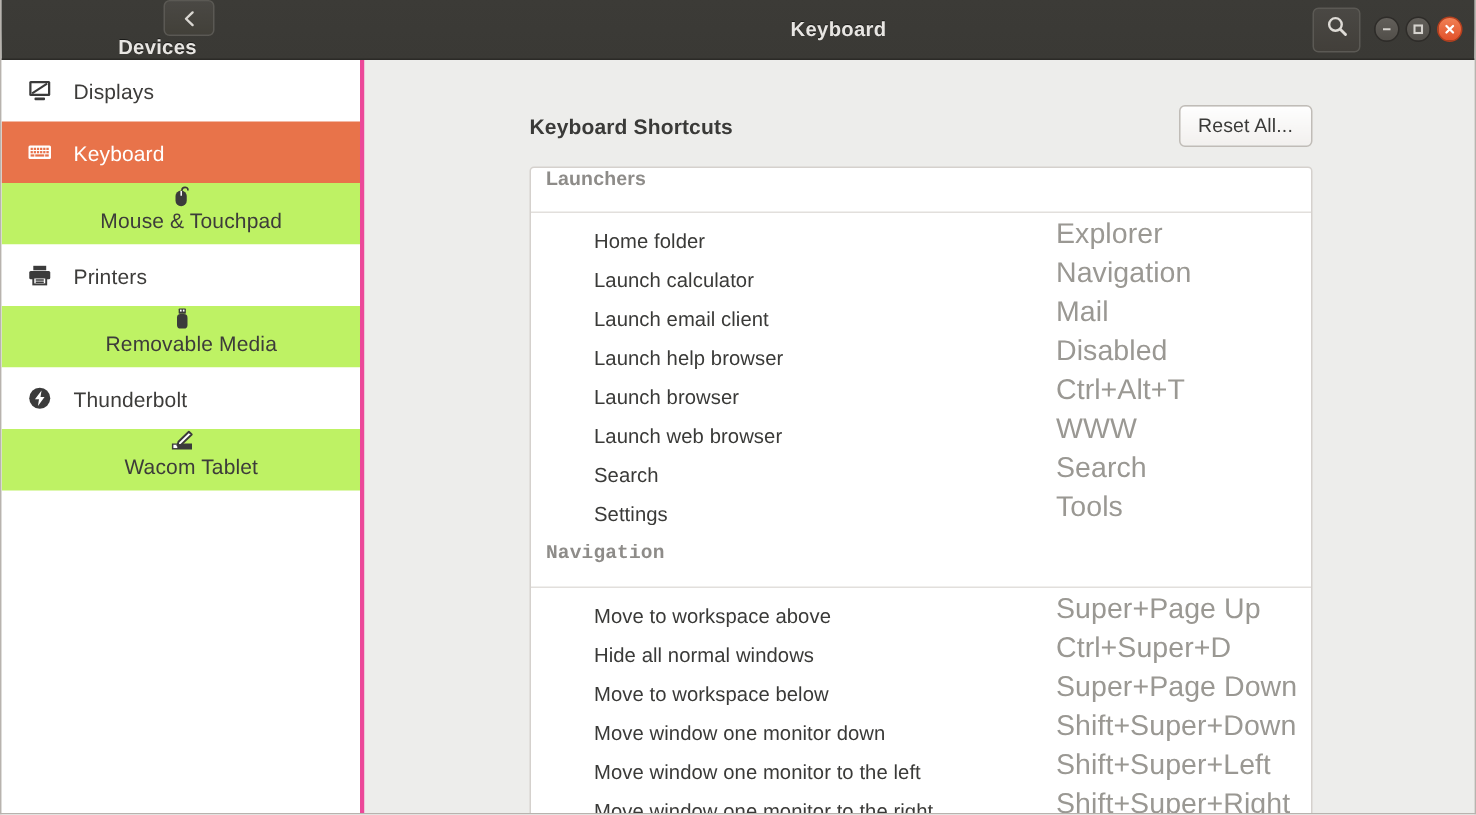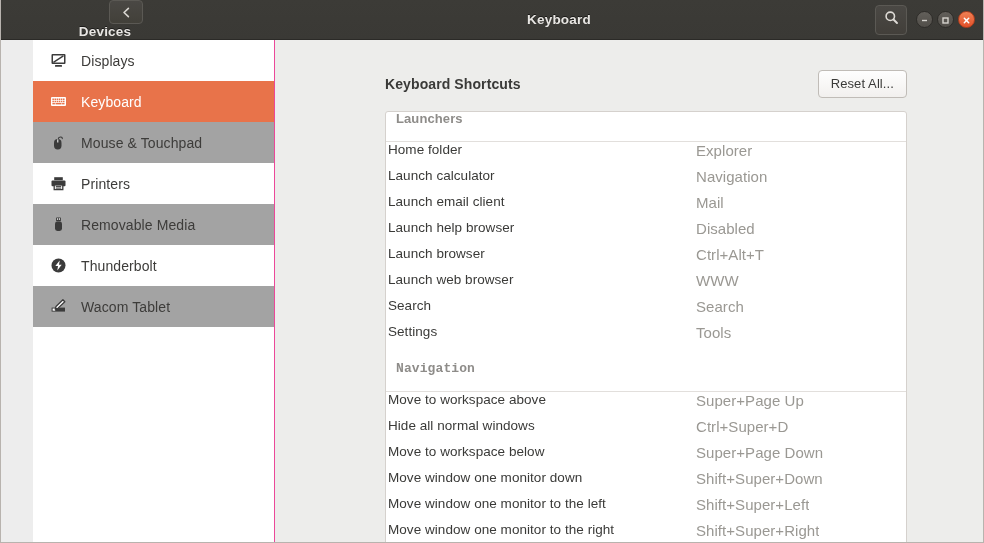--- a/index.html
+++ b/index.html
@@ -90,32 +90,31 @@
   }
   .wbtn .glyph { display: block; }
 
   
   .body { flex: 1; display: flex; min-height: 0; }
 
   
   .sidebar {
     width: 242px; min-width: 242px;
     background: #ffffff;
-    border-right: 1px solid #ec4899;
+    border-right: 3px solid #ec4899;
     overflow: hidden;
-    margin-left: 32px;
   }
   .side-item {
     height: 41px;
     display: flex; align-items: center;
     padding-left: 14px;
     cursor: pointer;
     background: #ffffff;
   }
-  .side-item.alt { background: #a3a3a3; }
+  .side-item.alt { background: #bef264; flex-direction: column; }
   .side-item.selected { background: #e8734a; }
   .side-ico {
     width: 22px; min-width: 22px;
     display: flex; align-items: center; justify-content: center;
     margin-right: 12px;
     color: #3b3b3b;
   }
   .side-item.selected .side-ico { color: #ffffff; }
   .side-label {
     font-size: 14px;
@@ -161,32 +160,33 @@
     display: flex; align-items: center;
     padding: 0 0 16px 10px;
     font-size: 13px; font-weight: bold;
     color: #8e8c89;
     border-bottom: 1px solid #e2dfdc;
     letter-spacing: .1px;
   }
   .sec-head.later { border-top: none; margin-top: 0; font-family: Liberation Mono, monospace; }
   .sc-row {
     height: 26px;
-    display: flex; align-items: flex-start;
-    padding-left: 2px;
-    cursor: pointer;
+    display: flex; align-items: flex-end;
+    padding-left: 22px;
+    cursor: pointer;
+    margin-left: 20px;
   }
   .sc-name {
     width: 308px; min-width: 308px;
     font-size: 13.5px; color: #3a3a38;
     white-space: nowrap; overflow: hidden;
     letter-spacing: .05px;
   }
   .sc-val {
-    font-size: 15px; color: #9a9893;
+    font-size: 19px; color: #9a9893;
     white-space: nowrap; overflow: hidden;
     letter-spacing: .05px;
   }
   .gap-row { height: 12px; }
 </style>
 </head>
 <body>
 
 <div class="window">
 

